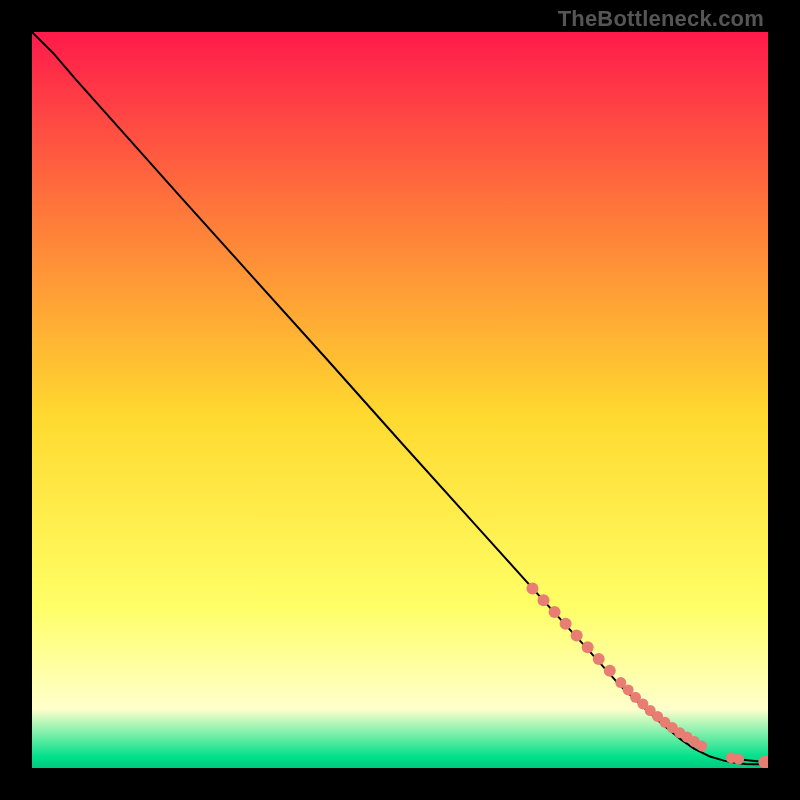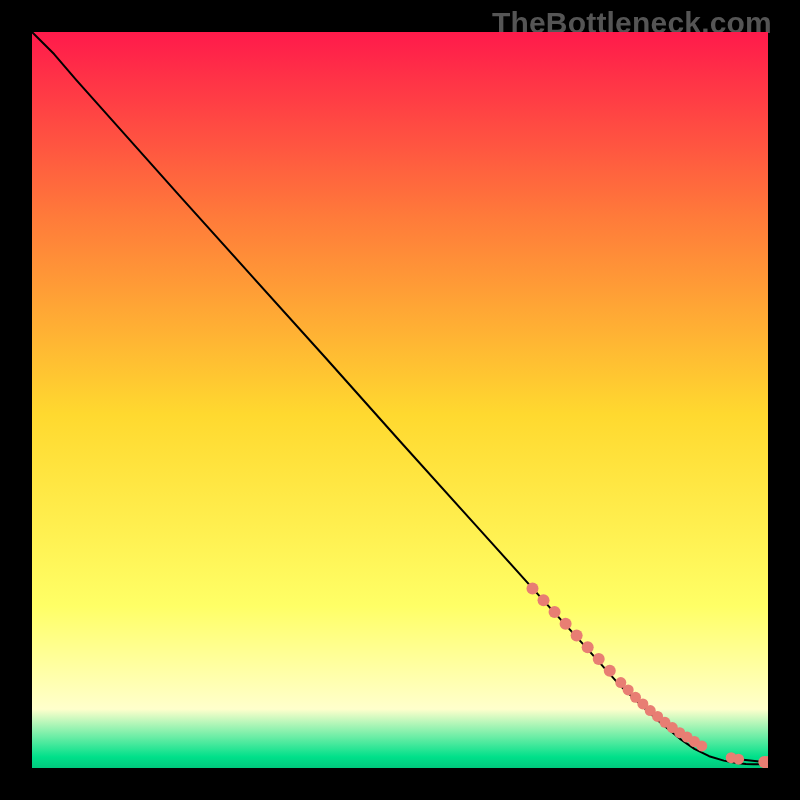--- a/index.html
+++ b/index.html
@@ -28,23 +28,23 @@
     position: absolute;
     inset: 0;
   }
   .curve {
     position: absolute;
     inset: 0;
   }
   .watermark {
     position: absolute;
     top: 6px;
-    right: 28px;
+    right: 36px;
     color: #555;
-    font-size: 30px;
+    font-size: 22px;
     font-weight: 600;
     letter-spacing: 0.2px;
     user-select: none;
   }
 </style>
 </head>
 <body>
 
 <div class="stage">
   <div class="watermark">TheBottleneck.com</div>

